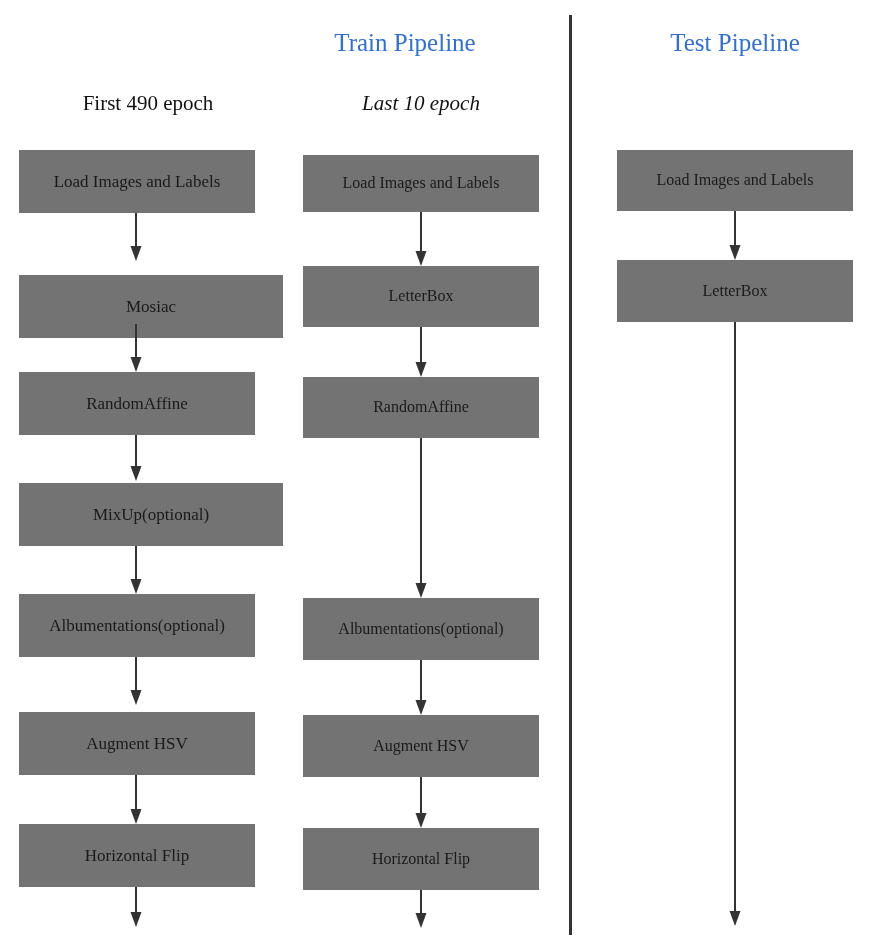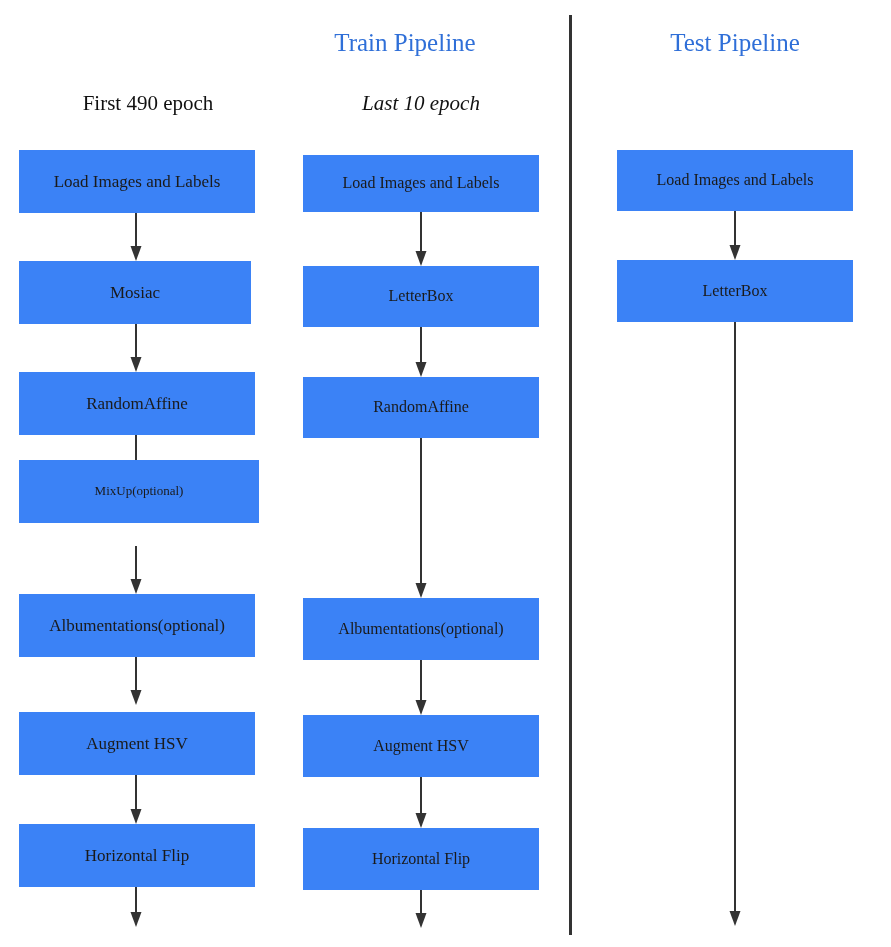--- a/index.html
+++ b/index.html
@@ -28,21 +28,21 @@
     position: absolute;
     color: #111111;
     font-size: 21px;
     font-family: "Liberation Serif", "DejaVu Serif", serif;
     text-align: center;
     white-space: nowrap;
     line-height: 1;
   }
   .stage-box {
     position: absolute;
-    background: #3b82f6;
+    background: #737373;
     display: flex;
     align-items: center;
     justify-content: center;
     color: #1a1a1a;
     font-family: "Liberation Serif", "DejaVu Serif", serif;
     text-align: center;
     box-sizing: border-box;
     line-height: 1.15;
   }
   .flow-arrow {
@@ -76,33 +76,33 @@
   <div class="column-subtitle" style="left:301px; top:93px; width:240px;font-style:italic;">Last 10 epoch</div>
 
   <div class="divider" style="left:569px; top:15px; height:920px;"></div>
 
   <div class="stage-box" style="left:19px; top:150px; width:236px; height:63px; font-size:17px;">Load Images and Labels</div>
   <svg class="flow-arrow" style="left:128px; top:213px; width:16px; height:48px;" viewBox="0 0 16 48">
     <line x1="8" y1="0" x2="8" y2="38"></line>
     <polygon points="8,48 2.5,33 13.5,33"></polygon>
   </svg>
 
-  <div class="stage-box" style="left:19px; top:261px; width:232px; height:63px; font-size:17px;">Mosiac</div>
+  <div class="stage-box" style="left:19px; top:275px; width:264px; height:63px; font-size:17px;">Mosiac</div>
   <svg class="flow-arrow" style="left:128px; top:324px; width:16px; height:48px;" viewBox="0 0 16 48">
     <line x1="8" y1="0" x2="8" y2="38"></line>
     <polygon points="8,48 2.5,33 13.5,33"></polygon>
   </svg>
 
   <div class="stage-box" style="left:19px; top:372px; width:236px; height:63px; font-size:17px;">RandomAffine</div>
   <svg class="flow-arrow" style="left:128px; top:435px; width:16px; height:46px;" viewBox="0 0 16 46">
     <line x1="8" y1="0" x2="8" y2="36"></line>
     <polygon points="8,46 2.5,31 13.5,31"></polygon>
   </svg>
 
-  <div class="stage-box" style="left:19px; top:460px; width:240px; height:63px; font-size:13px;">MixUp(optional)</div>
+  <div class="stage-box" style="left:19px; top:483px; width:264px; height:63px; font-size:17px;">MixUp(optional)</div>
   <svg class="flow-arrow" style="left:128px; top:546px; width:16px; height:48px;" viewBox="0 0 16 48">
     <line x1="8" y1="0" x2="8" y2="38"></line>
     <polygon points="8,48 2.5,33 13.5,33"></polygon>
   </svg>
 
   <div class="stage-box" style="left:19px; top:594px; width:236px; height:63px; font-size:17px;">Albumentations(optional)</div>
   <svg class="flow-arrow" style="left:128px; top:657px; width:16px; height:48px;" viewBox="0 0 16 48">
     <line x1="8" y1="0" x2="8" y2="38"></line>
     <polygon points="8,48 2.5,33 13.5,33"></polygon>
   </svg>

